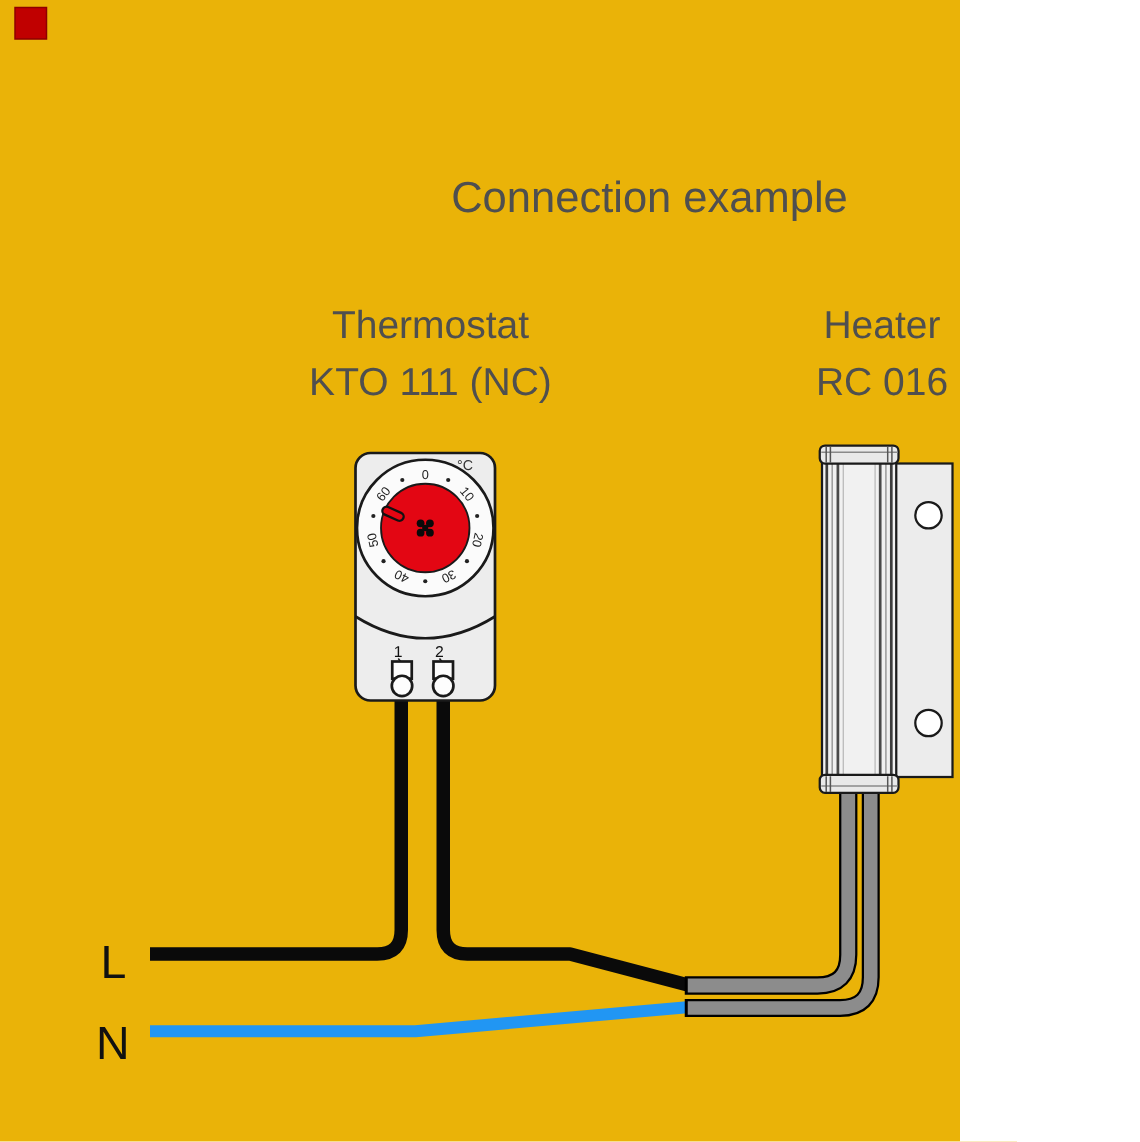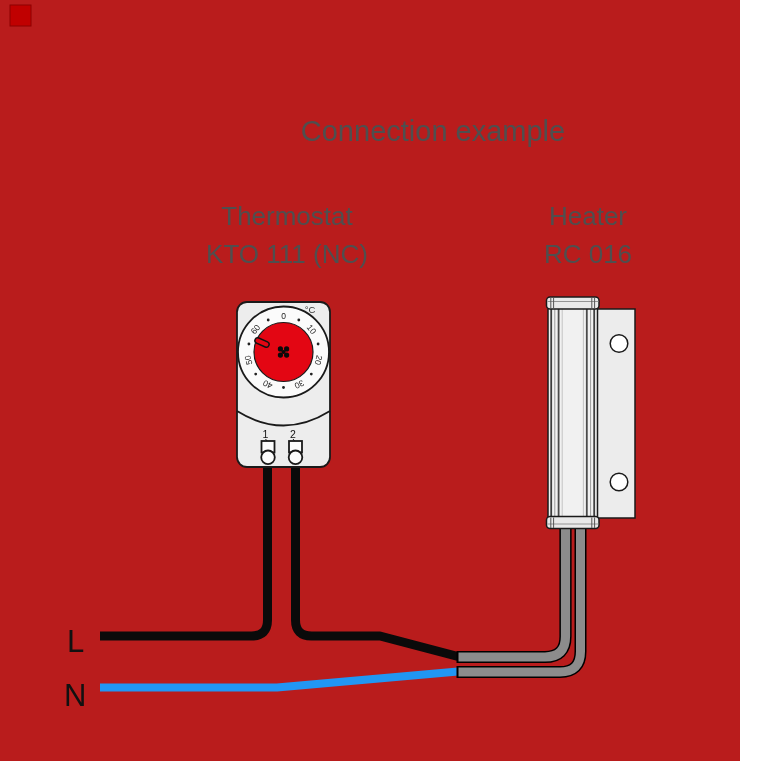--- a/index.html
+++ b/index.html
@@ -1,16 +1,16 @@
 <!DOCTYPE html>
 <html><head>
 <meta charset="utf-8">
 <style>
   html,body{margin:0;padding:0;background:#fff;}
-  .canvas{position:relative;width:740px;height:761px;background:#b91c1c;overflow:hidden;
+  .canvas{position:relative;width:640px;height:761px;background:#eab308;overflow:hidden;
           font-family:"Liberation Sans",sans-serif;}
   svg{position:absolute;left:0;top:0;}
   svg text{font-family:"Liberation Sans",sans-serif;}
   .t-title{font-size:29px;fill:#4f4f4f;}
   .t-label{font-size:26px;fill:#4f4f4f;}
   .t-ln{font-size:31px;fill:#111;}
   .t-dial{font-size:8.5px;fill:#222;}
   .t-unit{font-size:9.5px;fill:#333;}
   .t-term{font-size:10.5px;fill:#111;}
 </style>

